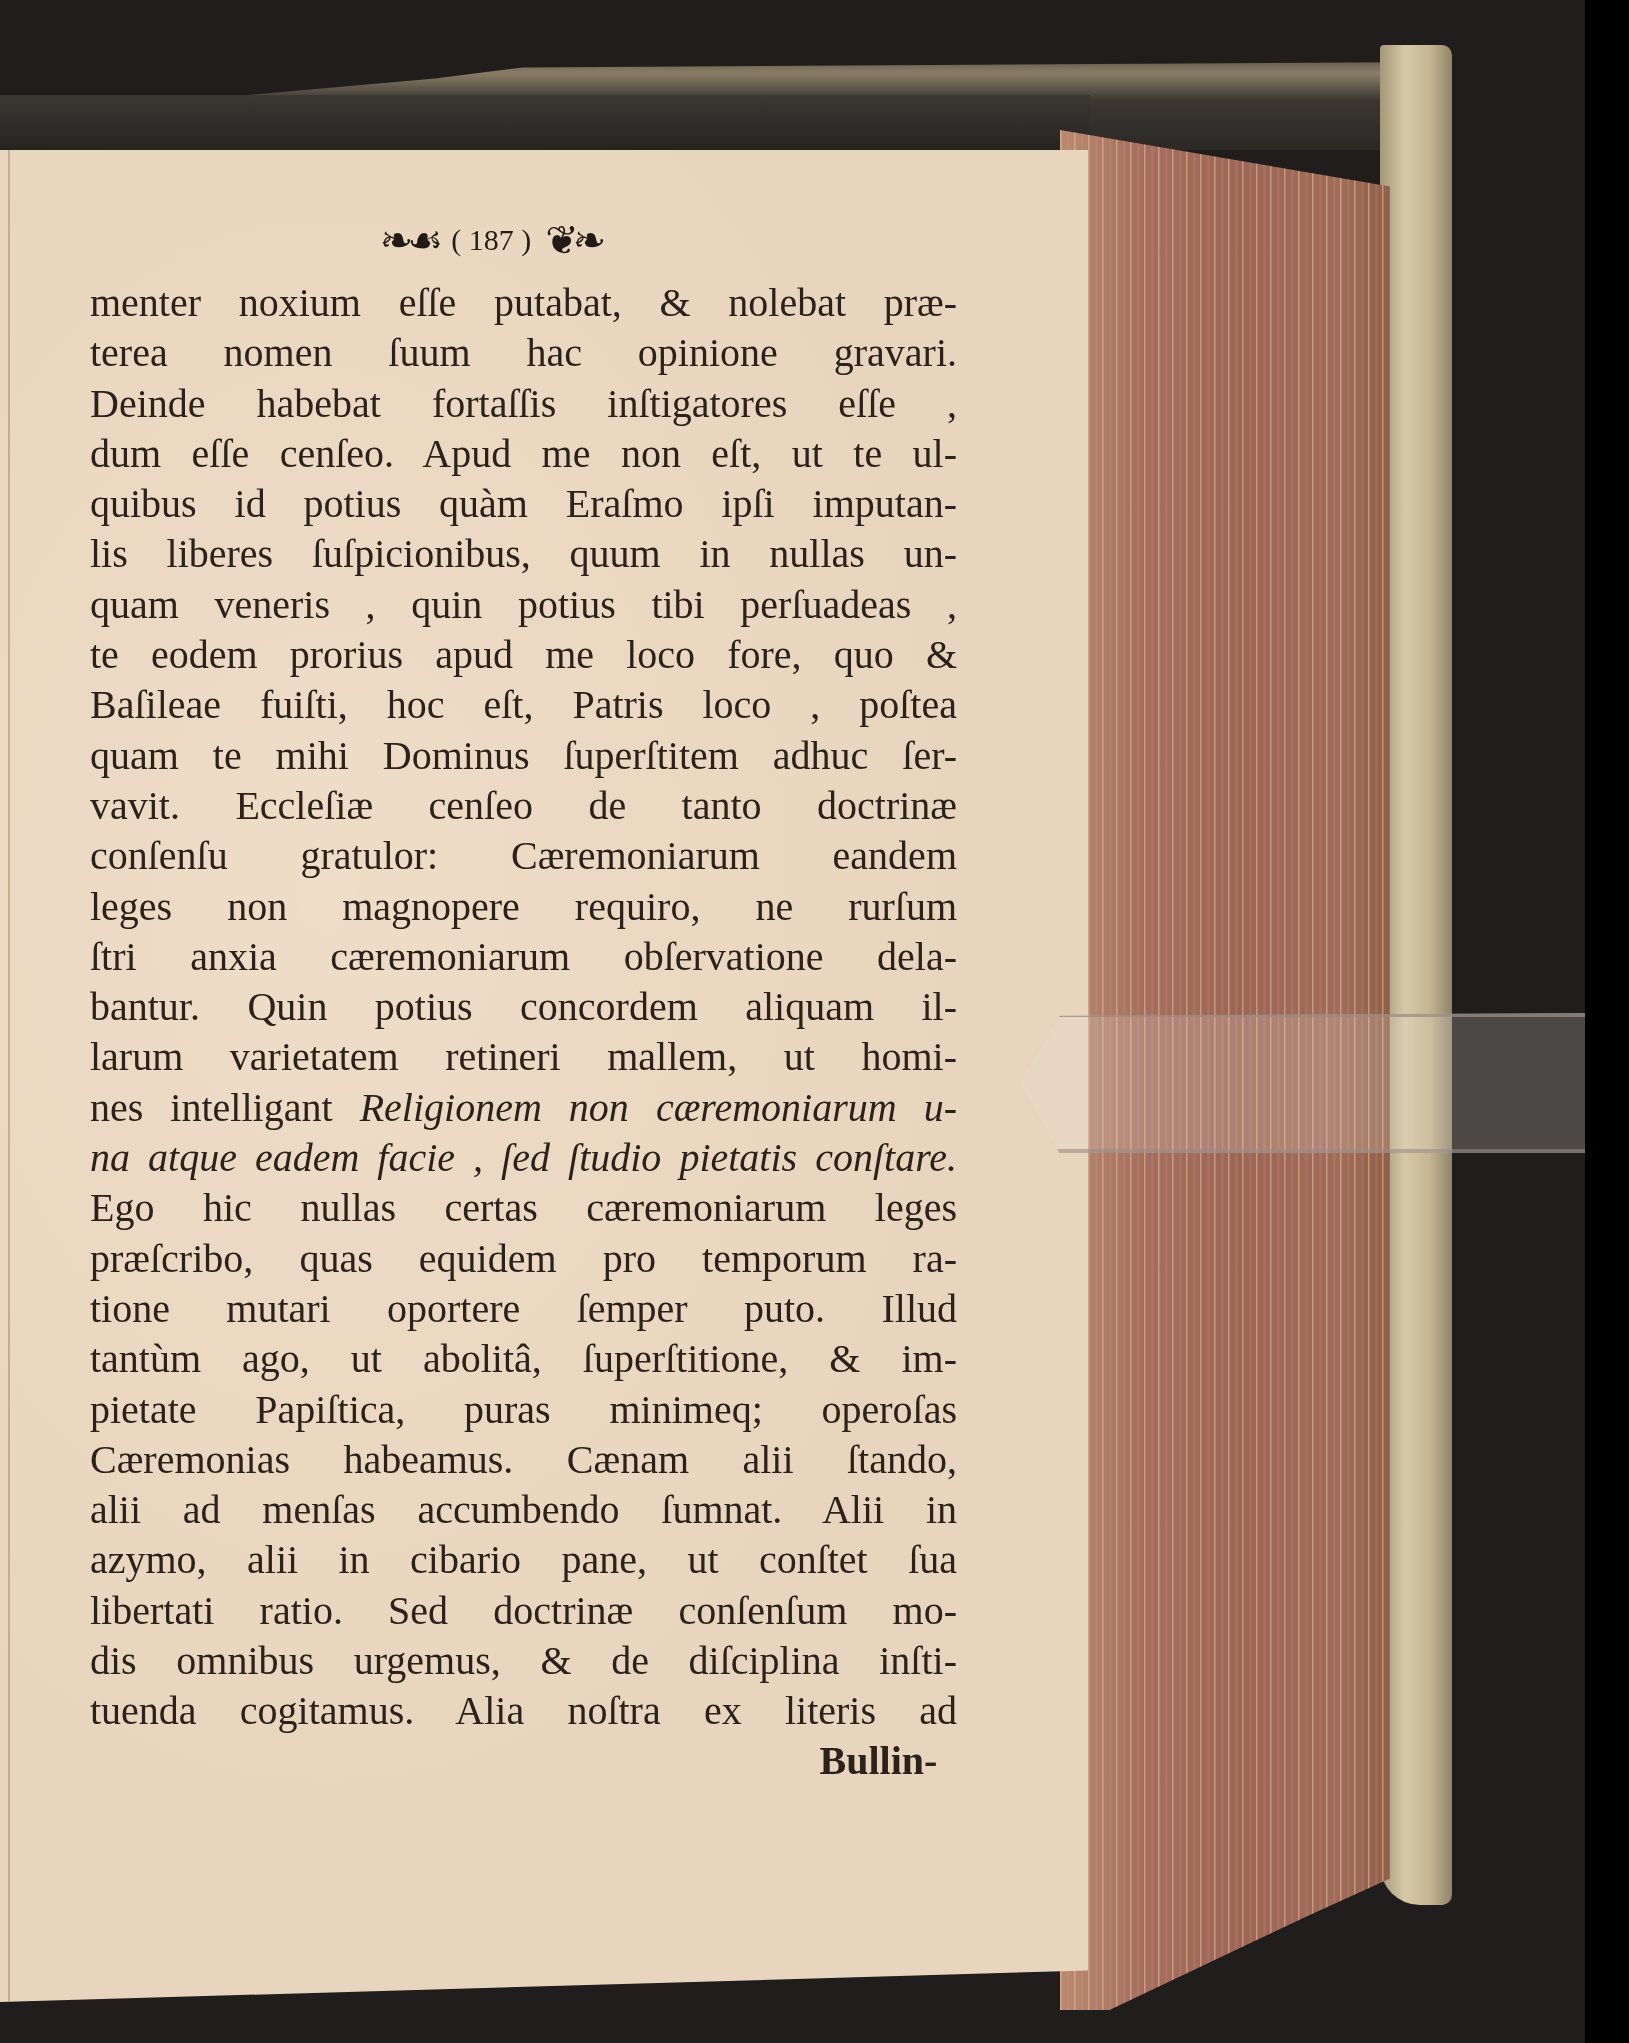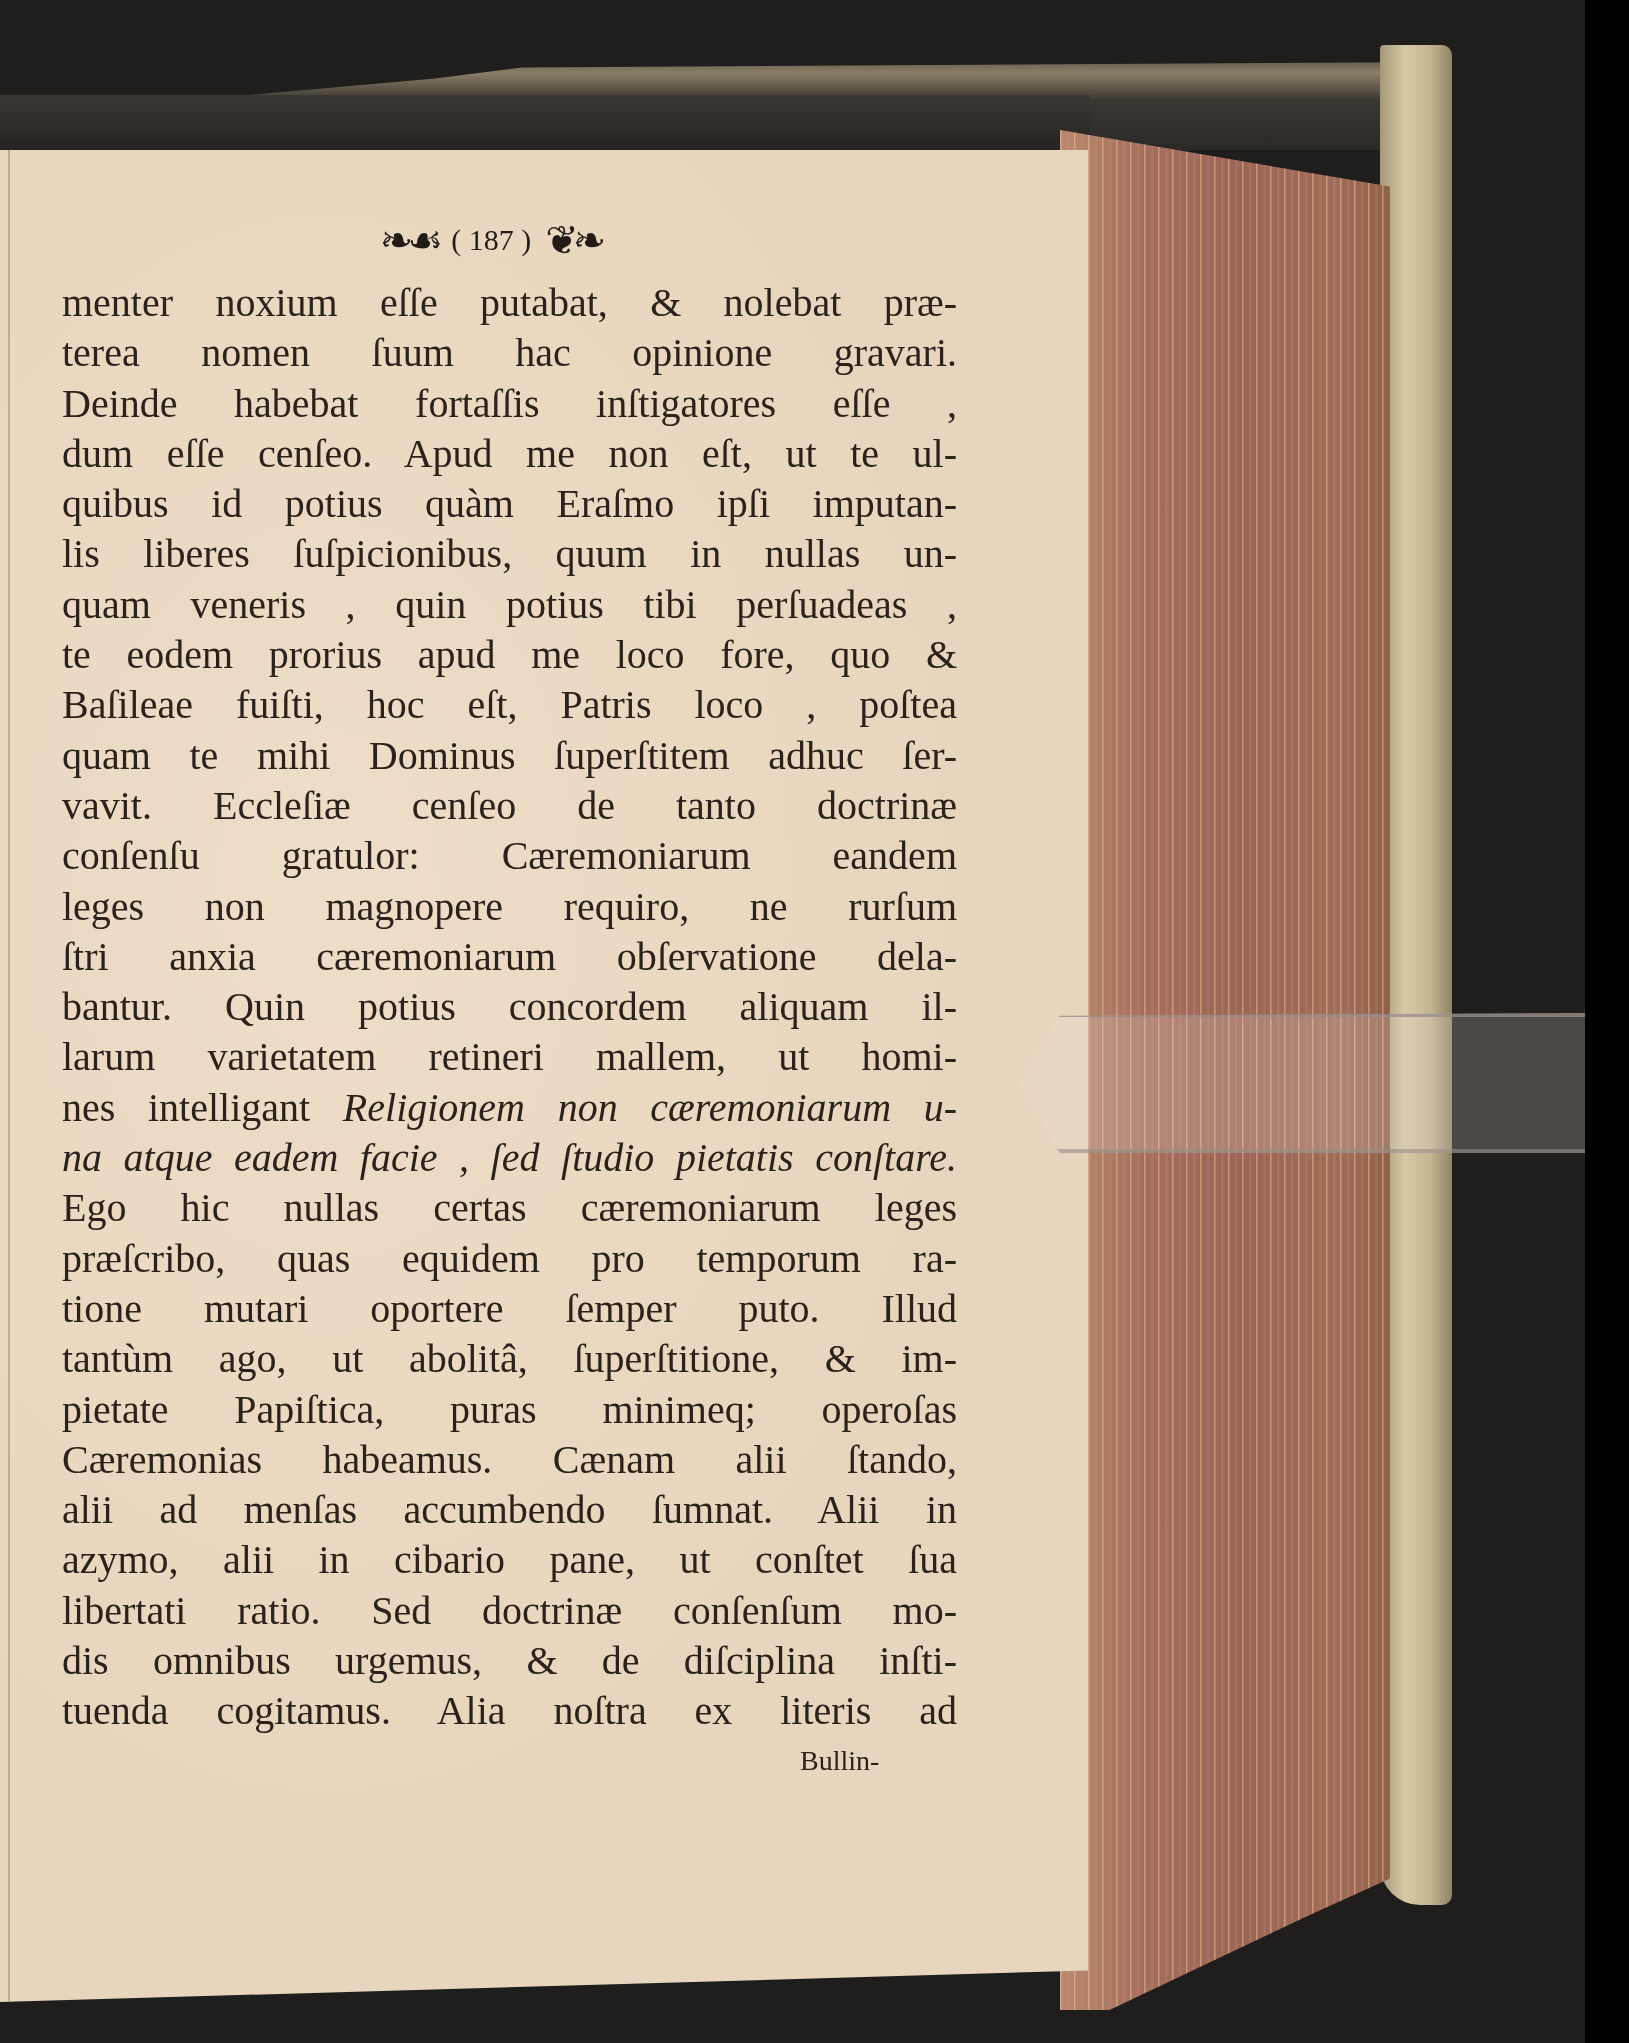--- a/index.html
+++ b/index.html
@@ -56,25 +56,25 @@
     display:flex; align-items:center; justify-content:center; gap:14px;
     color:#231d17; font-size:40px;
   }
   .ornament { font-size:40px; letter-spacing:-6px; color:#221b15; }
   .folio { font-size:30px; }
 
   .text-block {
     position:absolute; left:62px; top:278px; width:895px;
     color:#2a221b; font-size:40px; line-height:50.3px;
   }
-  .line { display:block; white-space:nowrap; text-align:justify; text-align-last:justify; height:50.3px; }
+  .line { display:block; white-space:nowrap; text-align:justify; text-align-last:justify; height:50.3px;margin-left:28px; }
   .it { font-style:italic; }
   .catchword {
-    position:absolute; left:800px; top:1736px; width:157px; text-align:left;
-    color:#2a221b; font-size:28px; line-height:50px;
+    position:absolute; left:800px; top:1736px; width:157px; text-align:center;
+    color:#2a221b; font-size:40px; line-height:50px;font-weight:bold;
   }
 
   
   .bookmark {
     position:absolute; left:1020px; top:1013px; width:565px; height:132px;
     background:rgba(230,225,220,.22);
     border-top:4px solid rgba(150,140,135,.75);
     border-bottom:4px solid rgba(150,140,135,.6);
     clip-path:polygon(0 50%, 7% 2%, 100% 0, 100% 100%, 7% 100%);
   }

